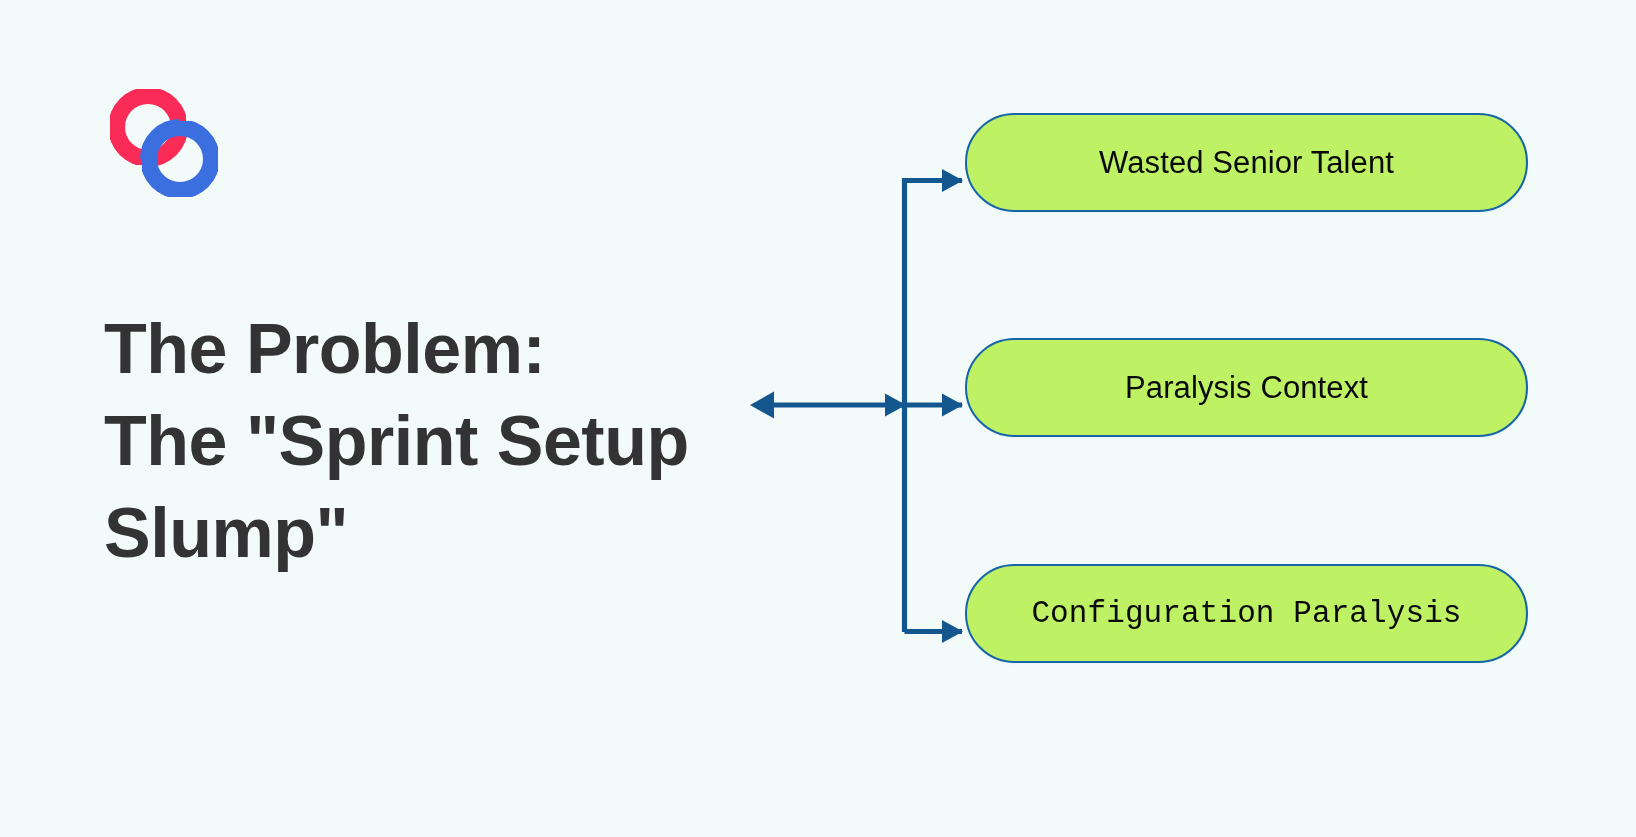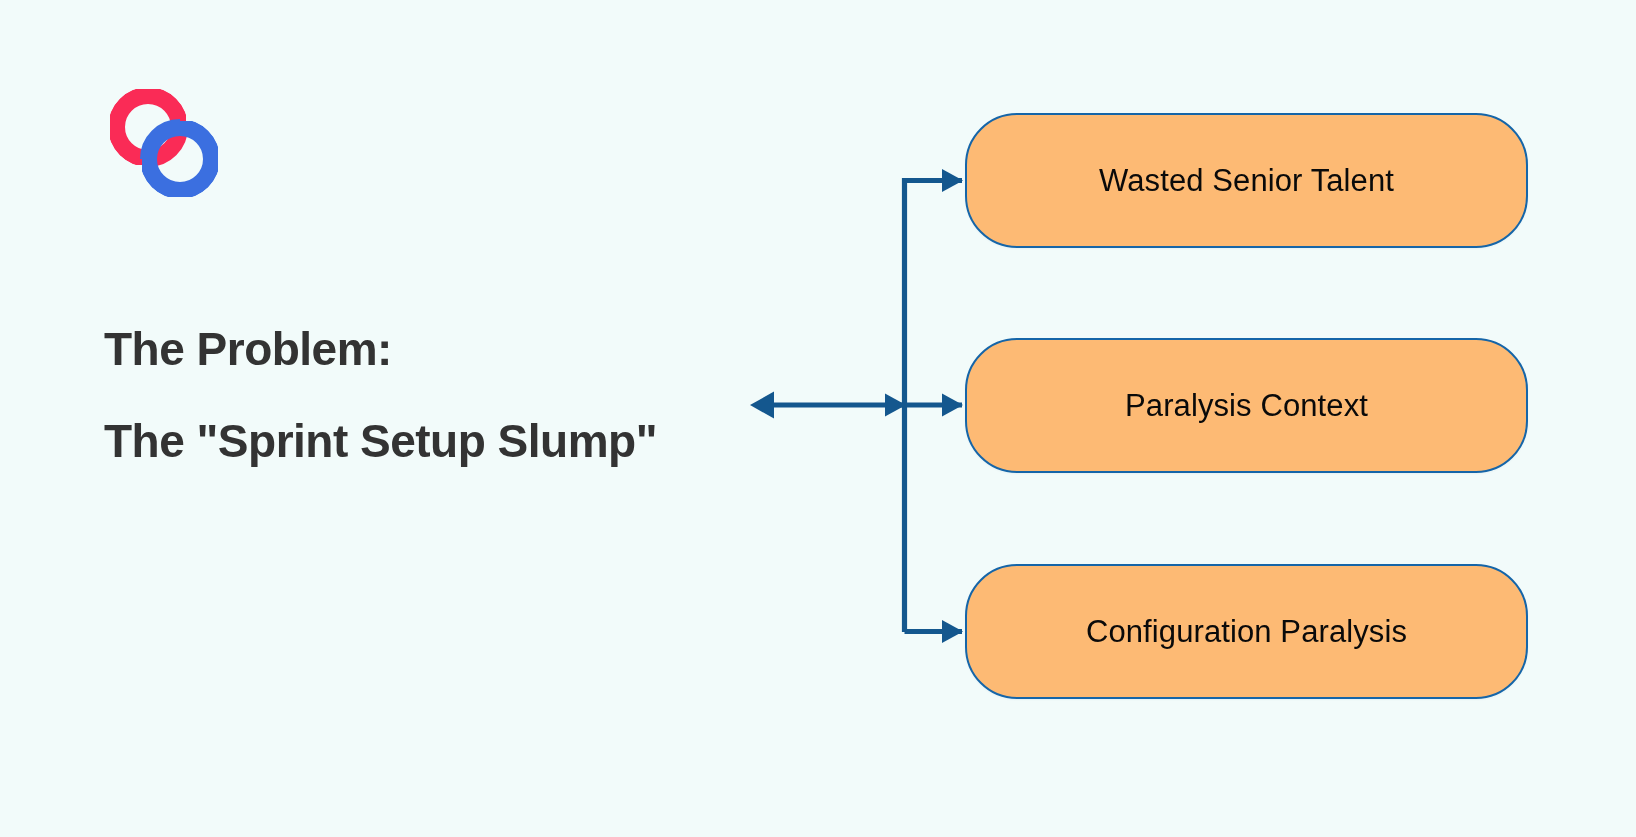--- a/index.html
+++ b/index.html
@@ -27,21 +27,21 @@
     width: 122px;
     height: 122px;
   }
 
   
   #headline {
     position: absolute;
     left: 104px;
     top: 303px;
     width: 660px;
-    font-size: 46px;
+    font-size: 70px;
     line-height: 92px;
     font-weight: bold;
     letter-spacing: -0.5px;
     color: #333333;
     white-space: pre-line;
   }
 
   
   #diagram {
     position: absolute;
@@ -56,42 +56,42 @@
     top: 0;
     width: 1636px;
     height: 837px;
     pointer-events: none;
   }
 
   .node-box {
     position: absolute;
     left: 965px;
     width: 563px;
-    height: 135px;
+    height: 99px;
     box-sizing: border-box;
-    background: #fdba74;
+    background: #bef264;
     border: 2.4px solid #1565a8;
     border-radius: 52px;
     display: flex;
     align-items: center;
     justify-content: center;
     box-shadow: 0 1px 2px rgba(20,87,142,0.05);
   }
   .node-label {
     font-size: 31px;
     font-weight: normal;
     color: #0a0a0a;
     line-height: 1.2;
     text-align: center;
     letter-spacing: 0.1px;
     white-space: nowrap;
   }
   #node-0 { top: 113px; }
   #node-1 { top: 338px; }
-  #node-2 { top: 564px; }
+  #node-2 { top: 564px; font-family: Liberation Mono, monospace; }
 </style>
 </head>
 <body>
 
 <div id="slide">
 
   <div id="brand-logo">
     <svg viewBox="0 0 122 122" width="122" height="122" aria-hidden="true">
       <defs>
 

